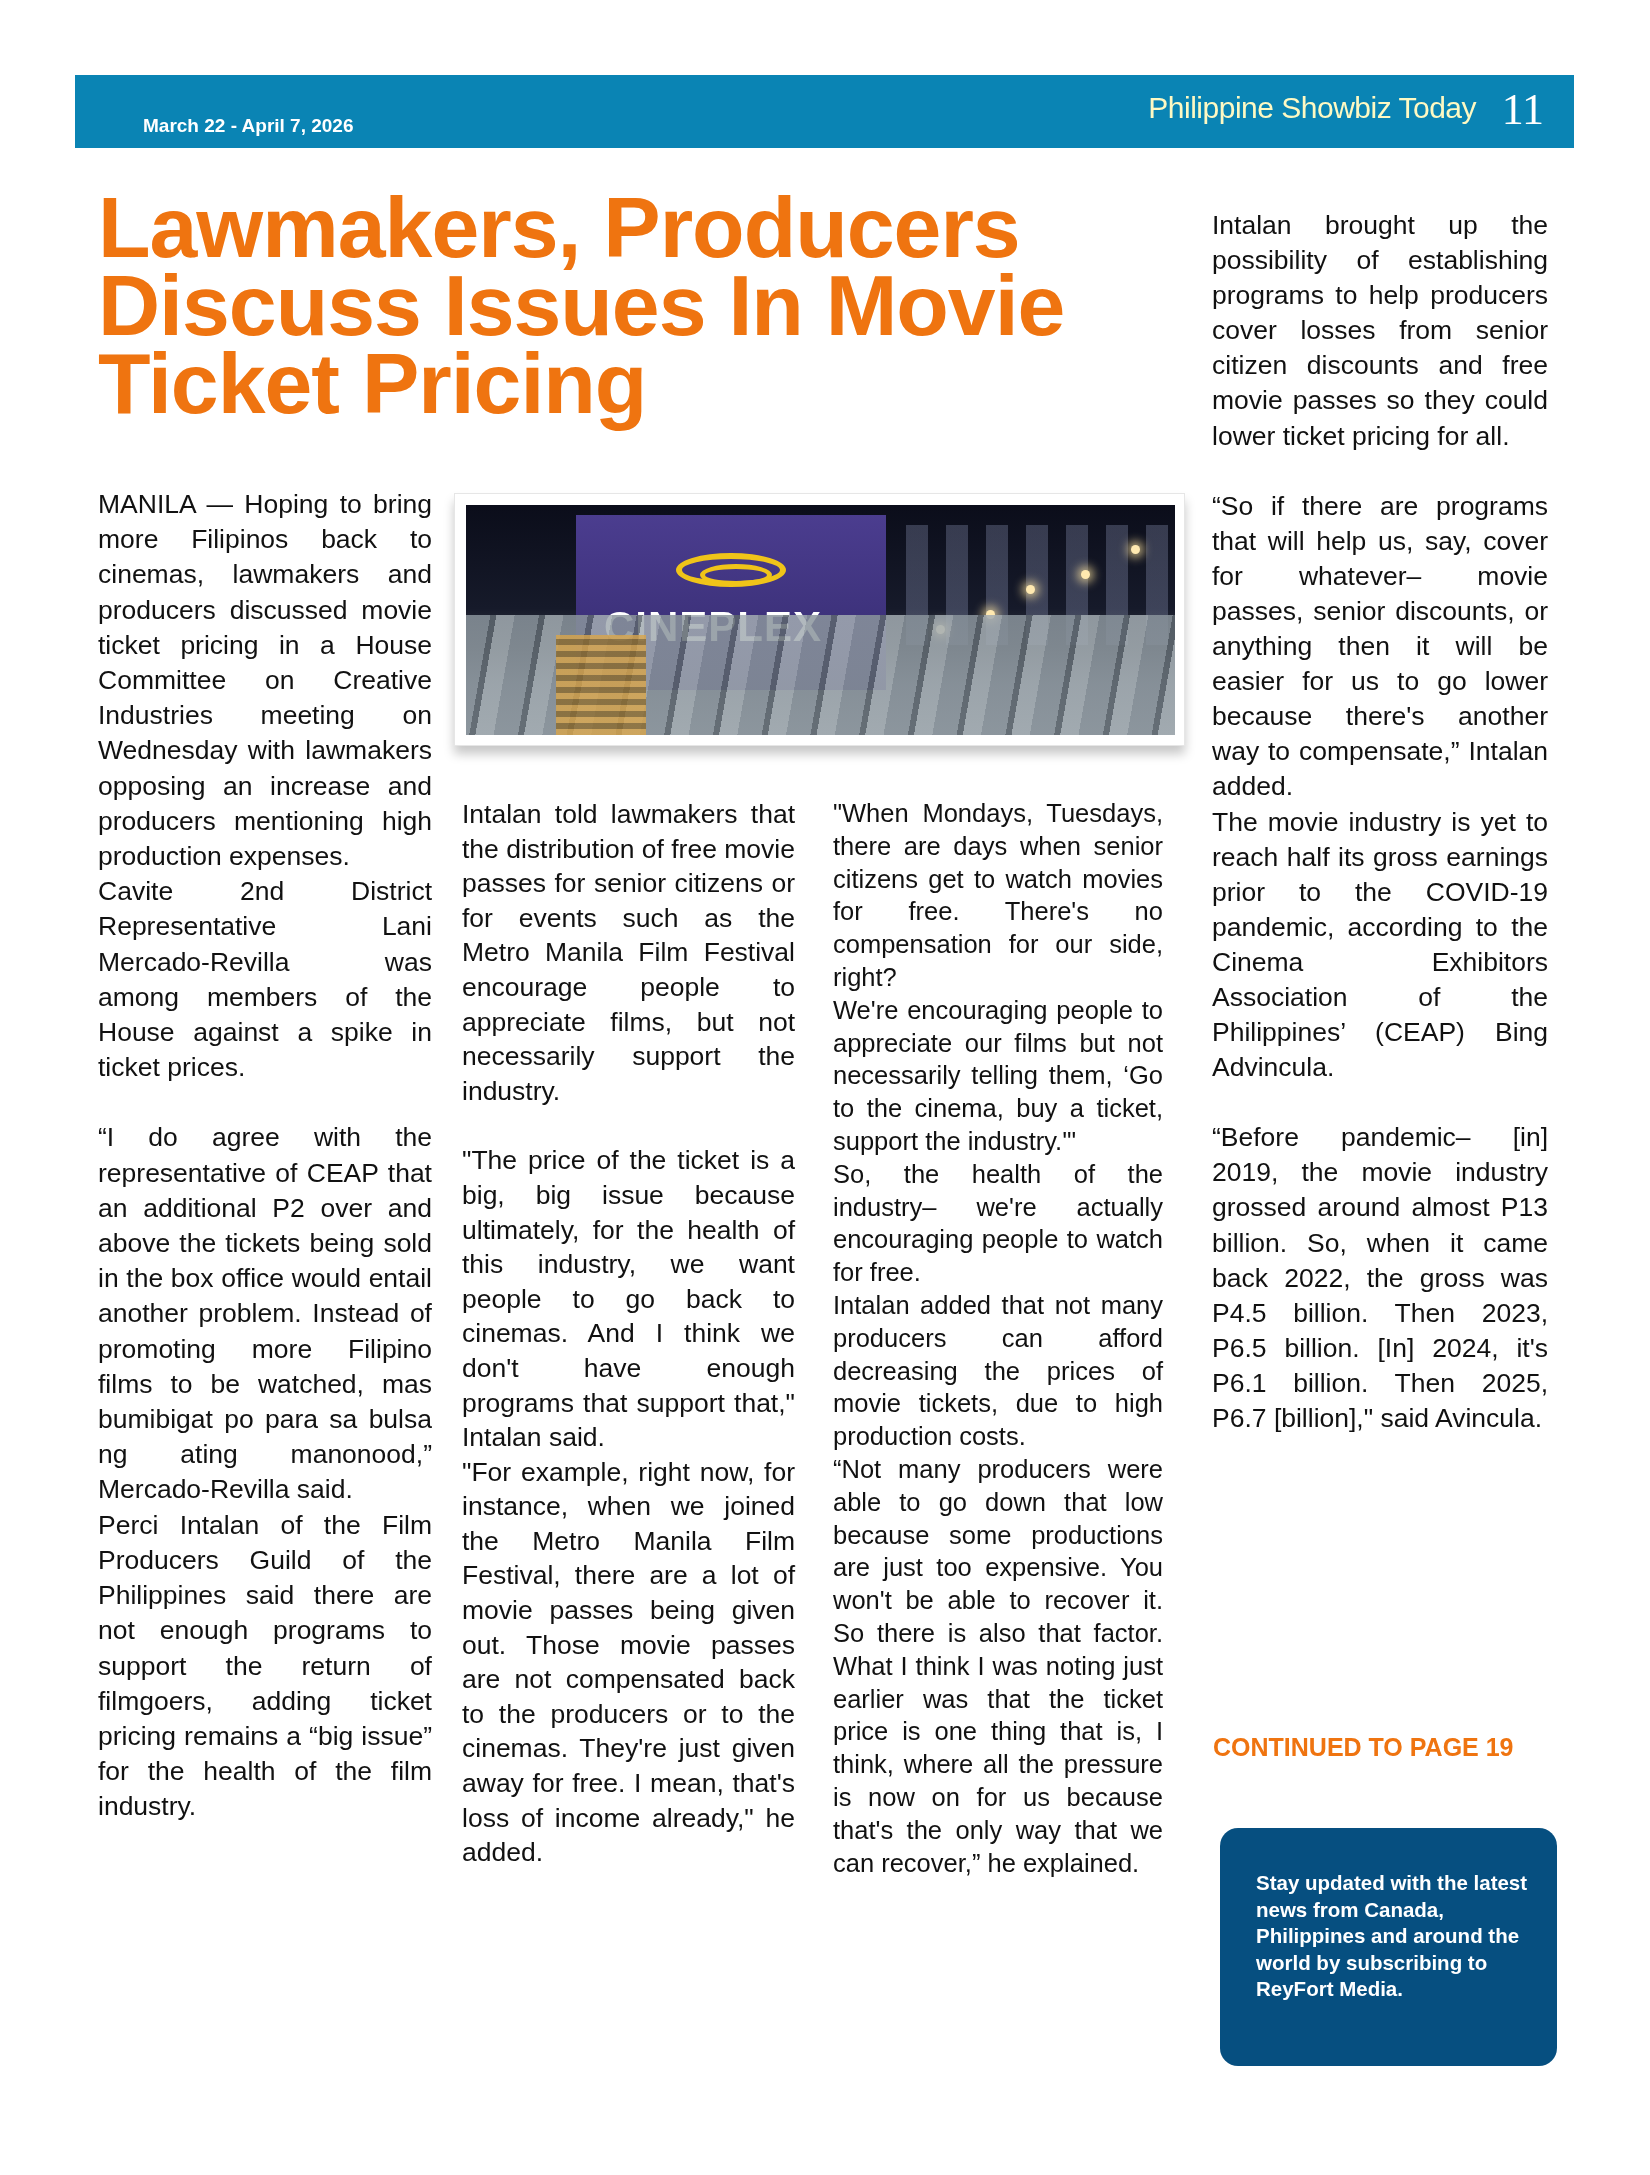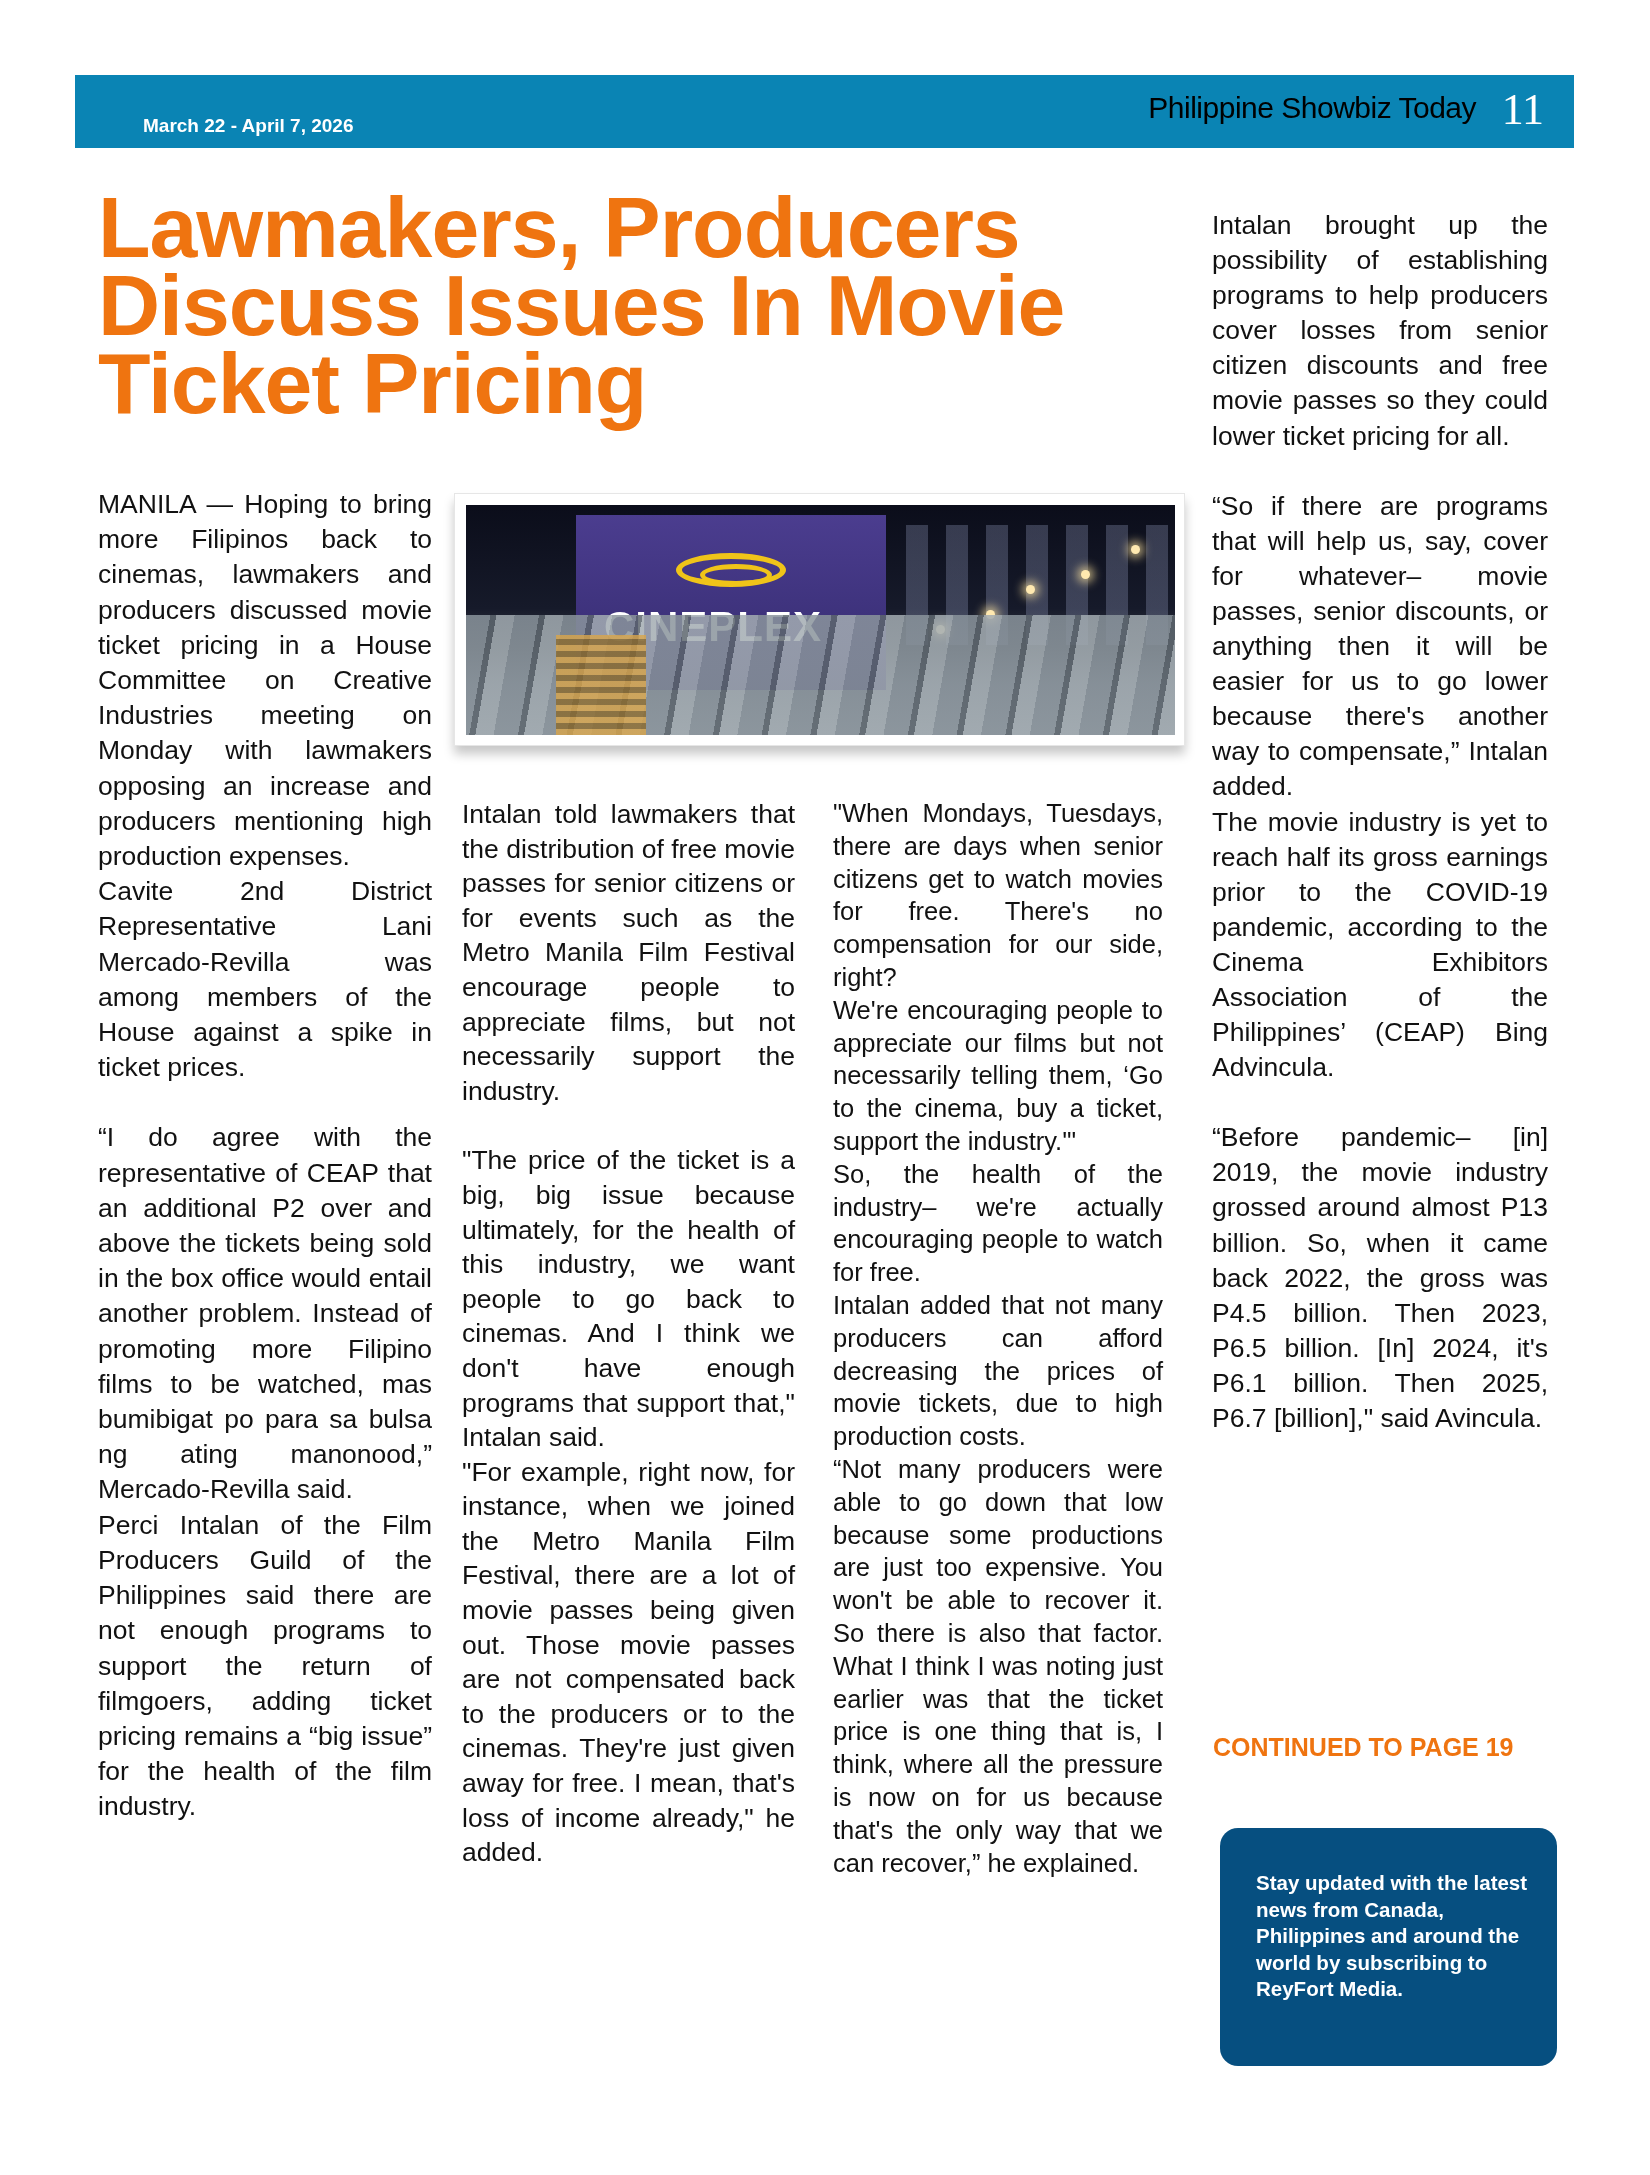--- a/index.html
+++ b/index.html
@@ -2,21 +2,21 @@
 <html><head>
 <meta charset="utf-8">
 <style>
   html, body { margin:0; padding:0; background:#ffffff; }
   body { width:1650px; height:2175px; position:relative; overflow:hidden;
          font-family:"Liberation Sans", "DejaVu Sans", sans-serif; color:#111; }
   .header-bar { position:absolute; left:75px; top:75px; width:1499px; height:73px;
                 background:#0a84b4; }
   .header-date { position:absolute; left:68px; top:40px; color:#fff; font-weight:bold;
                  font-size:19px; letter-spacing:0px; }
-  .header-title { position:absolute; right:98px; top:16px; color:#000000; font-size:30px;
+  .header-title { position:absolute; right:98px; top:16px; color:#fef9c3; font-size:30px;
                   letter-spacing:-0.5px; }
   .header-page { position:absolute; right:30px; top:9px; color:#fff;
                  font-family:"Liberation Serif", "DejaVu Serif", serif; font-size:44px; }
   .headline { position:absolute; left:98px; top:188px; width:1080px; margin:0;
               color:#ef7410; font-weight:bold; font-size:86px; line-height:78px;
               letter-spacing:-1px; }
   .col { position:absolute; font-size:26.5px; text-align:justify; text-align-last:left; }
   .col p { margin:0; }
   .col p.gap { margin-top:35px; }
   .col-1 { left:98px; top:487px; width:334px; line-height:35.2px; }
@@ -56,21 +56,21 @@
 
 <div class="header-bar">
   <span class="header-date">March 22 - April 7, 2026</span>
   <span class="header-title">Philippine Showbiz Today</span>
   <span class="header-page">11</span>
 </div>
 
 <h1 class="headline">Lawmakers, Producers Discuss Issues In Movie Ticket Pricing</h1>
 
 <div class="col col-1">
-  <p>MANILA — Hoping to bring more Filipinos back to cinemas, lawmakers and producers discussed movie ticket pricing in a House Committee on Creative Industries meeting on Monday with lawmakers opposing an increase and producers mentioning high production expenses.</p>
+  <p>MANILA — Hoping to bring more Filipinos back to cinemas, lawmakers and producers discussed movie ticket pricing in a House Committee on Creative Industries meeting on Wednesday with lawmakers opposing an increase and producers mentioning high production expenses.</p>
   <p>Cavite 2nd District Representative Lani Mercado-Revilla was among members of the House against a spike in ticket prices.</p>
   <p class="gap">“I do agree with the representative of CEAP that an additional P2 over and above the tickets being sold in the box office would entail another problem. Instead of promoting more Filipino films to be watched, mas bumibigat po para sa bulsa ng ating manonood,” Mercado-Revilla said.</p>
   <p>Perci Intalan of the Film Producers Guild of the Philippines said there are not enough programs to support the return of filmgoers, adding ticket pricing remains a “big issue” for the health of the film industry.</p>
 </div>
 
 <div class="photo-frame">
   <div class="photo" title="Cineplex theater auditorium with screen and rows of seats">
     <div class="screen">
       <div class="logo-rings"></div>
       <div class="logo-text">CINEPLEX</div>

